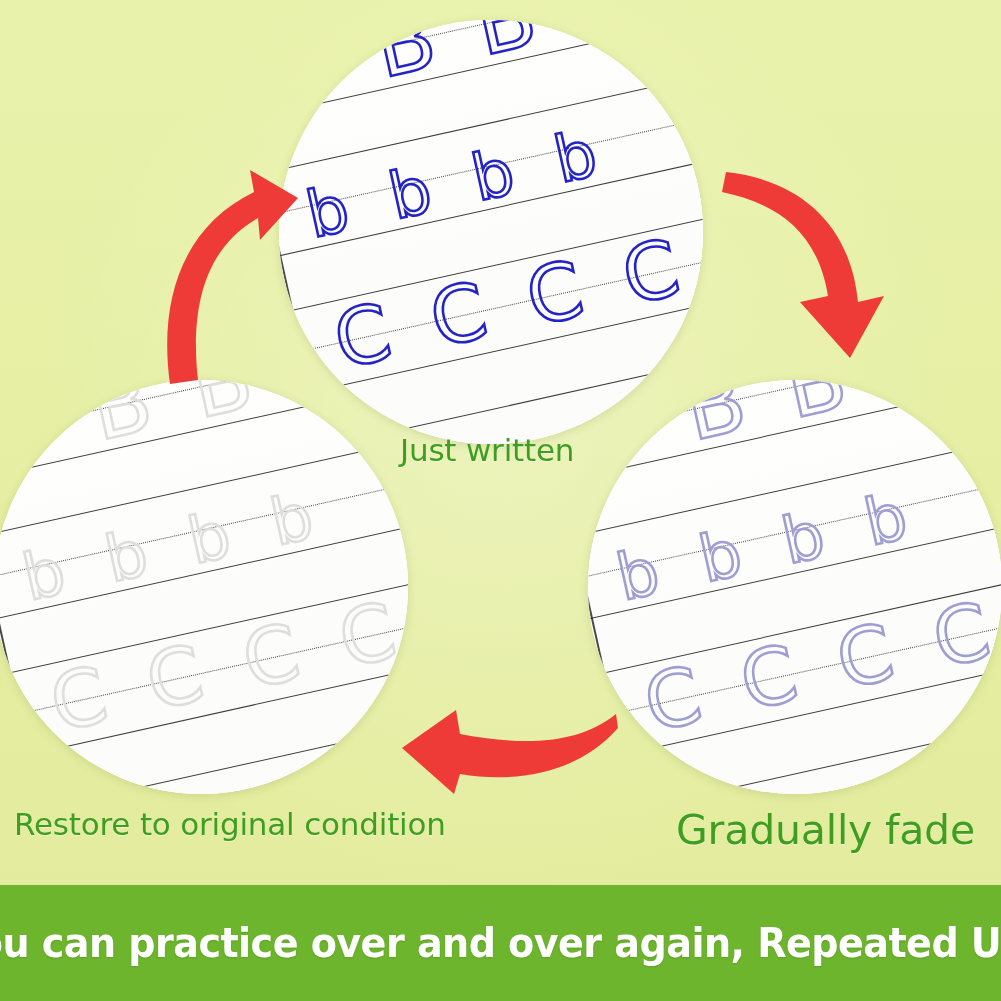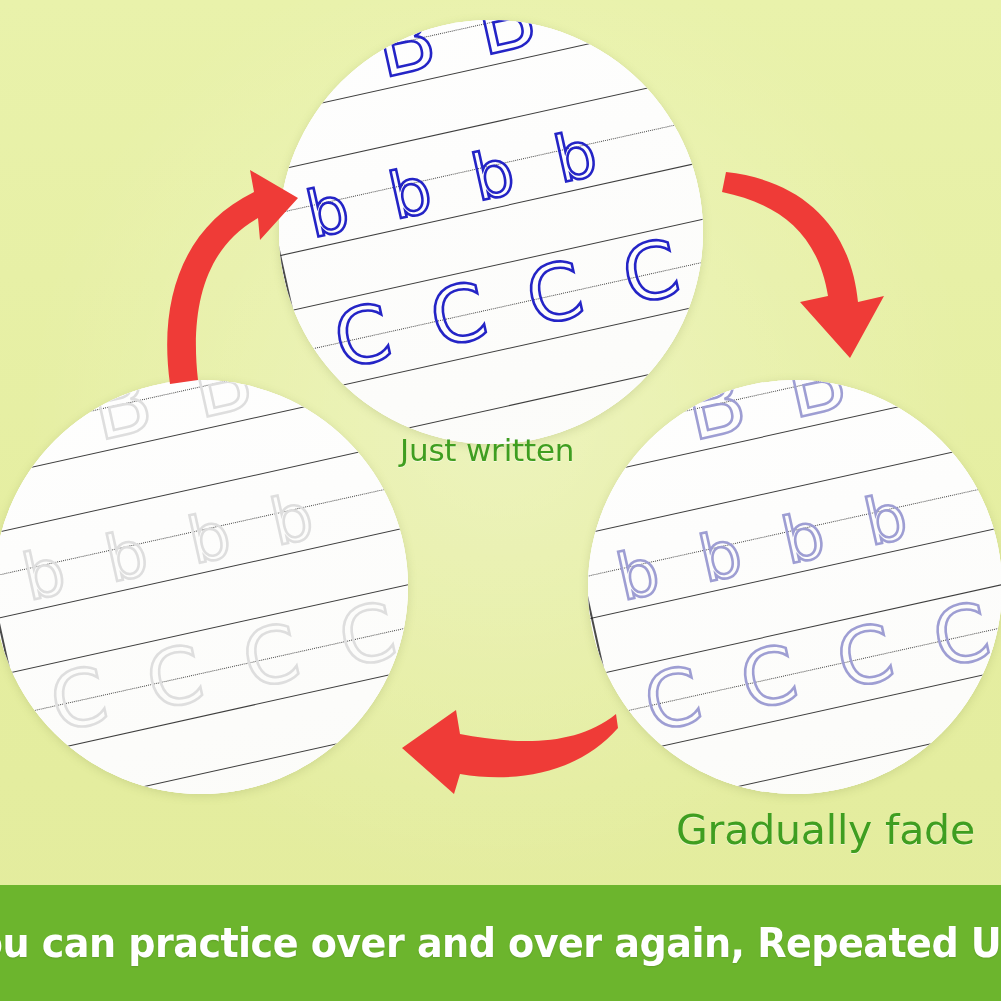--- a/index.html
+++ b/index.html
@@ -296,18 +296,19 @@
 
   <div class="arrow" id="arrow-bottom" style="left:390px; top:702px; width:230px; height:90px;">
     <svg width="230" height="90" viewBox="0 0 230 90">
       <path d="M228 26 C 190 70, 128 82, 70 72 L 64 92 L 12 46 L 66 8 L 70 32
                C 124 42, 184 46, 226 12 Z" fill="#ef3b37"></path>
     </svg>
   </div>
 
   <div class="caption" id="cap-just" style="color: rgb(63, 158, 32);">Just written</div>
   <div class="caption" id="cap-fade" style="color: rgb(63, 158, 32);">Gradually fade</div>
+  <div class="caption" id="cap-restore" style="color: rgb(63, 158, 32);">Restore to original condition</div>
 
   <div id="banner" style="background: rgb(108, 181, 45);">
     <div id="banner-text" style="color: rgb(255, 255, 255);">You can practice over and over again, Repeated Use</div>
   </div>
 
 </div>
 
 </body></html>

